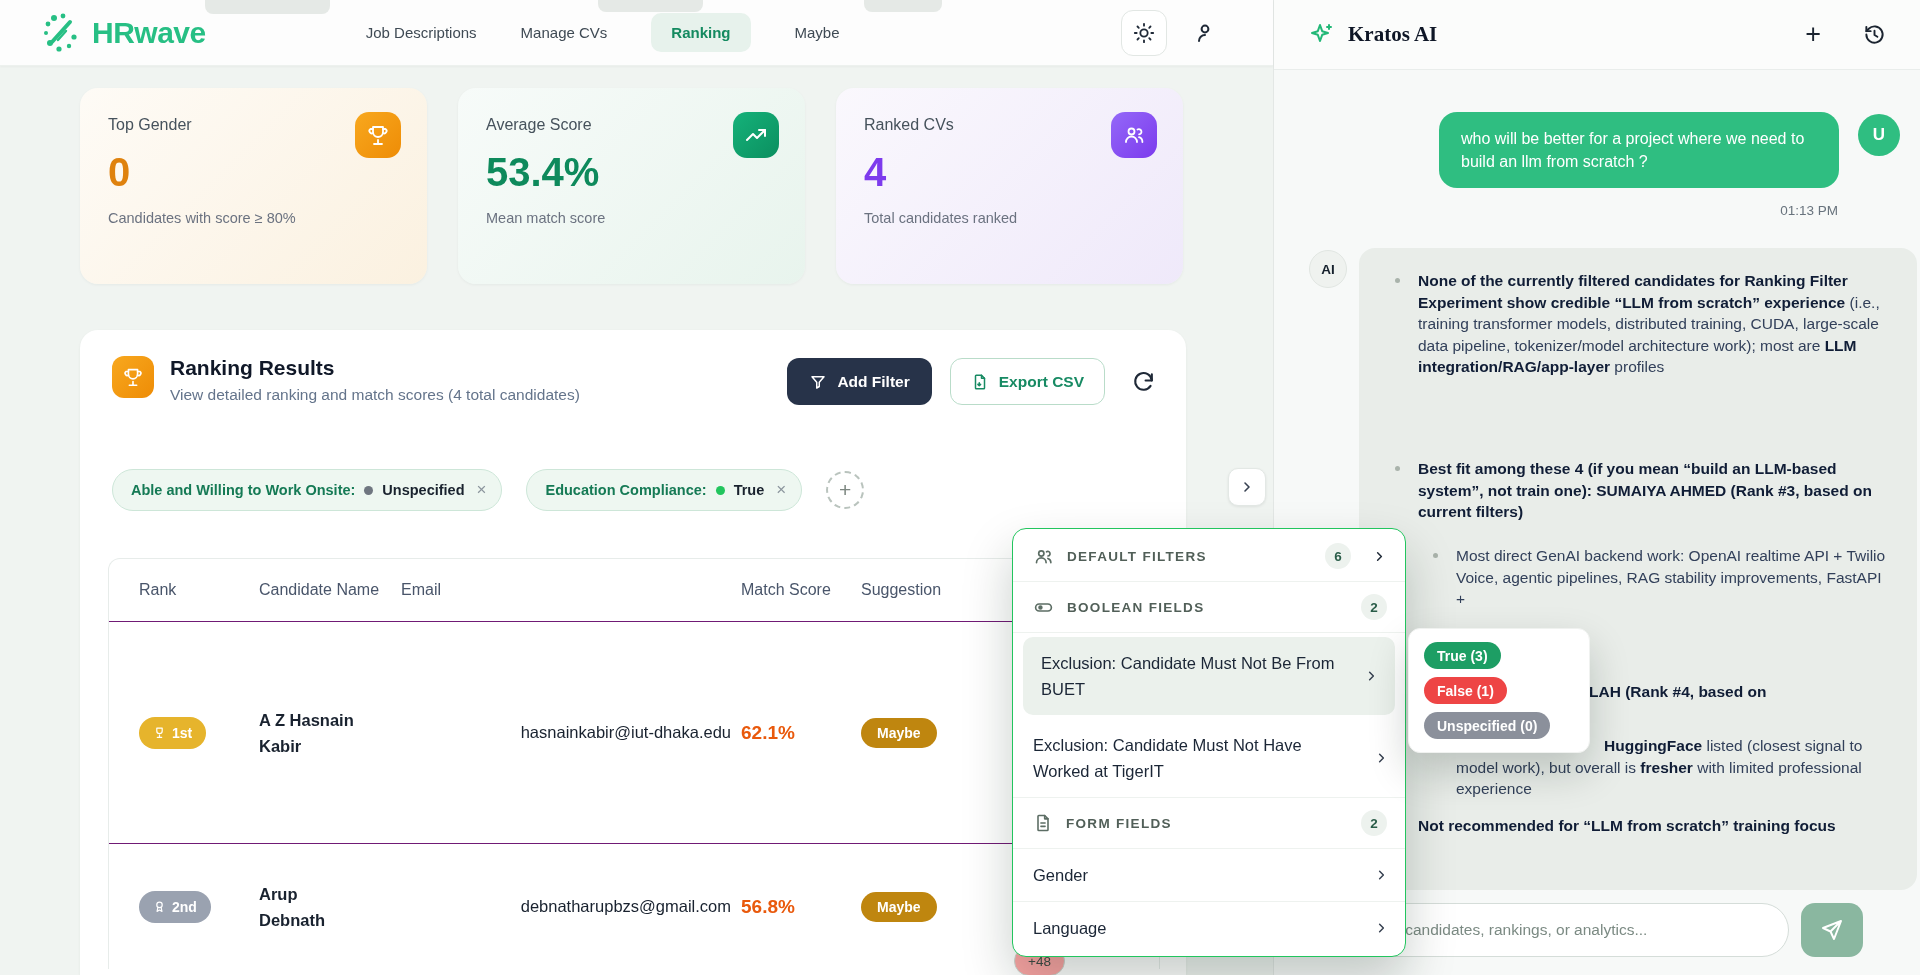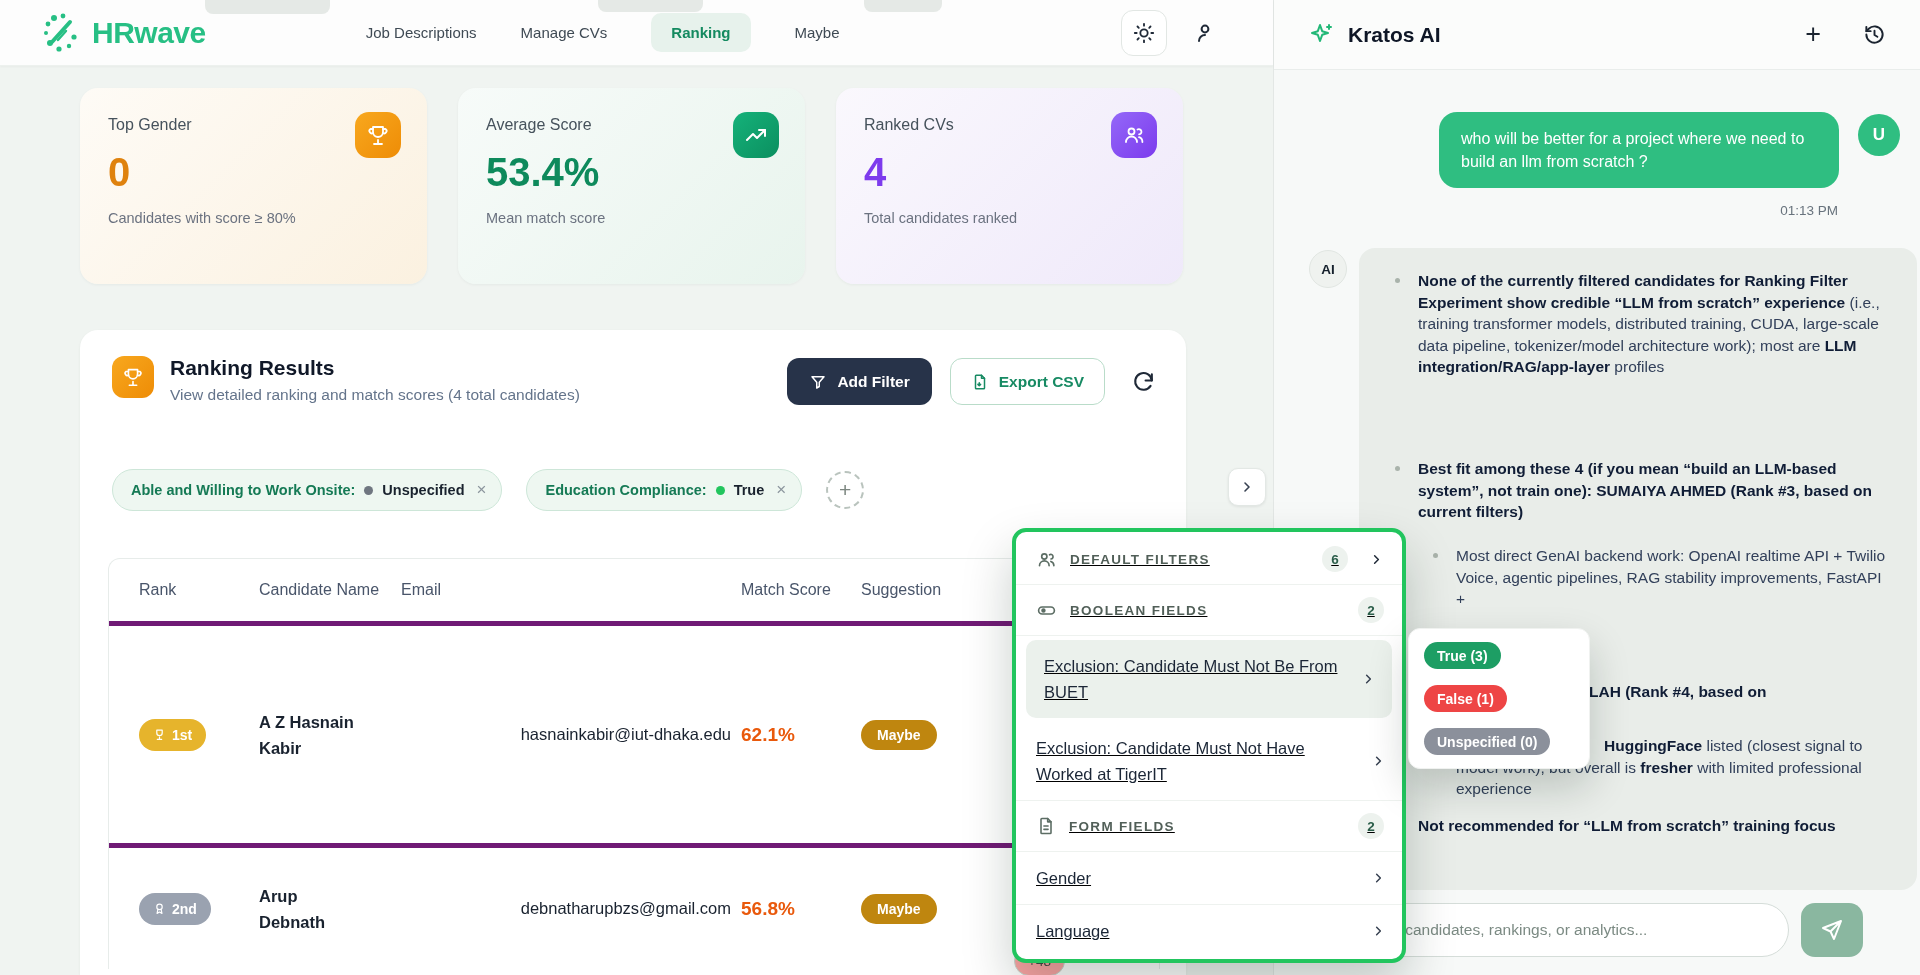--- a/index.html
+++ b/index.html
@@ -59,38 +59,38 @@
   .chip-val{color:#19222e;font-weight:bold;}
   .chip-x{color:#8b959d;font-size:17px;margin-left:3px;cursor:pointer;}
   .add-chip{width:38px;height:38px;border-radius:50%;border:2px dashed #b9c3bd;color:#7d8781;font-size:21px;
     display:flex;align-items:center;justify-content:center;background:transparent;cursor:pointer;}
 
   .tbl{margin:47px 26px 0 28px;border:1px solid #e7ecea;border-radius:12px 12px 0 0;border-bottom:none;}
   .trow{display:grid;grid-template-columns:142px 142px 338px 120px auto;align-items:center;}
   .thead{height:62px;font-size:16px;color:#49556a;}
   .thead>div{line-height:1.3;}
   .c1{padding-left:30px;} .c2{padding-left:8px;} .c3{padding-left:8px;} .c4{padding-left:10px;} .c5{padding-left:10px;}
-  .tr-data{border-top:5px solid #701a75;}
+  .tr-data{border-top:1px solid #701a75;}
   .tr1{height:222px;} .tr2{height:126px;}
   .rank-badge{display:inline-flex;align-items:center;gap:6px;height:32px;padding:0 14px;border-radius:16px;color:#fff;font-weight:bold;font-size:14px;}
   .rb-gold{background:#e6b42c;} .rb-gray{background:#9aa2b0;}
   .cname{font-size:16.5px;color:#19222f;font-weight:bold;line-height:26px;max-width:104px;}
   .cemail{font-size:16.5px;color:#19222f;text-align:right;}
   .cscore{font-size:19px;font-weight:bold;color:#e9590c;}
   .sug{display:inline-flex;height:30px;padding:0 16px;border-radius:15px;background:#bf860f;color:#fff;font-weight:bold;font-size:14px;align-items:center;}
 
   .collapse-btn{position:absolute;left:1228px;top:468px;width:38px;height:38px;background:#fff;border:1px solid #e3e8e5;
     border-radius:10px;display:flex;align-items:center;justify-content:center;box-shadow:0 1px 3px rgba(0,0,0,.08);z-index:15;cursor:pointer;}
   .overflow-pill{position:absolute;left:1014px;top:946px;height:30px;padding:0 13px;background:#fca5a5;border:1px solid #ccd6d0;
     border-radius:15px;color:#3e4a45;font-size:13.5px;display:flex;align-items:center;z-index:20;text-align:right;}
 
   
   .chat{position:absolute;left:1273px;top:0;width:647px;height:975px;background:#f7f9f8;border-left:1px solid #e3e7e5;}
   .chat-head{height:70px;display:flex;align-items:center;padding:0 34px;background:#fbfcfb;border-bottom:1px solid #e9edeb;}
-  .chat-title{font-size:21px;font-weight:bold;color:#0e1626;margin-left:12px;}
+  .chat-title{font-size:21px;font-weight:bold;color:#0e1626;margin-left:12px;font-family:Liberation Serif, serif;}
   .ch-actions{margin-left:auto;display:flex;align-items:center;gap:42px;}
   .plus-btn{font-size:27px;color:#1b2430;line-height:1;cursor:pointer;font-weight:normal;}
   .hist-btn{display:flex;cursor:pointer;}
 
   .u-bubble{position:absolute;left:165px;top:112px;width:400px;background:#2fbe81;border-radius:18px;padding:15px 22px;
     color:#fff;font-size:16px;line-height:23px;}
   .u-avatar{position:absolute;left:584px;top:114px;width:42px;height:42px;border-radius:50%;background:#2fbe81;color:#fff;
     font-weight:bold;font-size:17px;display:flex;align-items:center;justify-content:center;}
   .msg-time{position:absolute;right:82px;top:203px;font-size:13.5px;color:#68737d;}
   .ai-avatar{position:absolute;left:35px;top:250px;width:38px;height:38px;border-radius:50%;background:#eff2ef;border:1px solid #e1e6e2;
@@ -108,33 +108,33 @@
   .n1{position:absolute;left:59px;top:567px;width:485px;font-weight:bold;color:#101d36;}
 
   .chat-input{position:absolute;left:35px;top:903px;width:480px;height:54px;border:1.5px solid #d5ddd9;border-radius:27px;
     background:#fff;padding:0 22px;font-size:15.5px;color:#33413b;font-family:"Liberation Sans",sans-serif;outline:none;}
   .chat-input::placeholder{color:#7b8a83;}
   .send-btn{position:absolute;left:527px;top:903px;width:62px;height:54px;border-radius:14px;background:#8ab7a0;border:none;
     display:flex;align-items:center;justify-content:center;cursor:pointer;}
 
   
   .menu{position:absolute;left:1012px;top:528px;width:394px;background:#fff;border-radius:14px;z-index:50;
-    box-shadow:0 24px 50px rgba(10,30,20,.22);border:4px solid #22c55e;padding:2px 0;text-decoration:underline;}
+    box-shadow:0 24px 50px rgba(10,30,20,.22);border:1px solid #22c55e;padding:2px 0;}
   .m-sec{height:50px;display:flex;align-items:center;gap:13px;padding:0 18px 0 20px;}
   .m-sec-label{font-size:13.5px;font-weight:bold;letter-spacing:1.3px;color:#515f58;}
   .m-badge{margin-left:auto;min-width:26px;height:26px;border-radius:13px;background:#edf2ee;color:#2a5d49;font-size:13.5px;
     font-weight:bold;display:flex;align-items:center;justify-content:center;padding:0 6px;}
   .m-sec .chev{margin-left:8px;display:flex;}
   .m-div{height:1px;background:#eef2ef;}
   .m-item{position:relative;padding:13px 46px 13px 20px;font-size:16.5px;color:#1b2636;line-height:26px;cursor:pointer;}
   .m-item .chev{position:absolute;right:16px;top:50%;transform:translateY(-50%);display:flex;}
   .m-item.hl{background:#ebf1ec;border-radius:10px;margin:4px 10px;padding:13px 36px 13px 18px;}
 
   .submenu{position:absolute;left:1408px;top:628px;width:182px;background:#fff;border-radius:12px;z-index:60;
-    box-shadow:0 18px 40px rgba(10,30,20,.20);border:1px solid #f0f2f0;padding:13px 15px;display:flex;flex-direction:column;align-items:flex-start;gap:16px;}
+    box-shadow:0 18px 40px rgba(10,30,20,.20);border:1px solid #f0f2f0;padding:13px 15px;display:flex;flex-direction:column;align-items:flex-start;gap:8px;}
   .opt{display:inline-flex;height:27px;border-radius:14px;padding:0 13px;color:#fff;font-weight:bold;font-size:14px;align-items:center;cursor:pointer;}
   .opt-true{background:#1d9e64;} .opt-false{background:#ee4545;} .opt-unspec{background:#8b909b;}
 
   svg{display:block;}
 </style>
 </head>
 <body>
 
 <div id="app">
 

